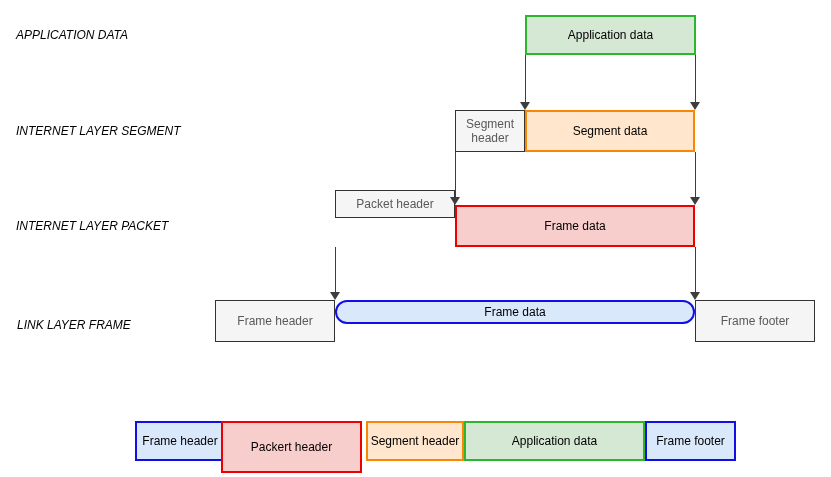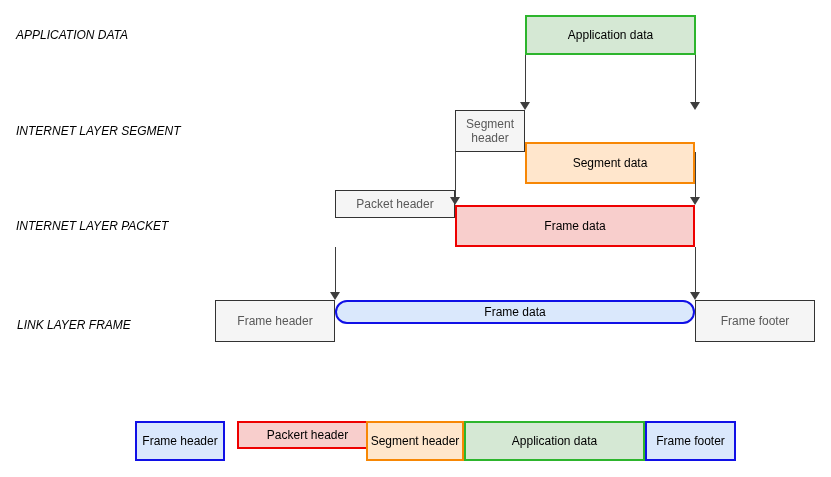--- a/index.html
+++ b/index.html
@@ -34,31 +34,31 @@
   .c-green {background:#d5e8d4;border:2px solid #2db52d;}
   .c-orange{background:#ffe6cc;border:2px solid #f78705;}
   .c-red   {background:#f8cecc;border:2px solid #ee0000;}
   .c-blue  {background:#dae8fc;border:2px solid #1010e6;}
   .c-gray  {background:#f5f5f5;border:1px solid #333333;color:#595959;}
 
   
   .b-app    {left:525px;top:15px;width:171px;height:40px;}
   
   .b-seghdr {left:455px;top:110px;width:70px;height:42px;}
-  .b-segdat {left:525px;top:110px;width:170px;height:42px;margin-top:32px;}
+  .b-segdat {left:525px;top:110px;width:170px;height:42px;}
   
   .b-pkthdr {left:335px;top:190px;width:120px;height:28px;}
   .b-pktdat {left:455px;top:205px;width:240px;height:42px;}
   
   .b-frmhdr {left:215px;top:300px;width:120px;height:42px;}
   .b-frmdat {left:335px;top:300px;width:360px;height:24px;border-radius:19px;}
   .b-frmftr {left:695px;top:300px;width:120px;height:42px;}
   
   .b-bot1{left:135px;top:421px;width:90px;height:40px;}
-  .b-bot2{left:237px;top:421px;width:141px;height:28px;}
+  .b-bot2{left:221px;top:421px;width:141px;height:52px;}
   .b-bot3{left:366px;top:421px;width:98px;height:40px;}
   .b-bot4{left:464px;top:421px;width:181px;height:40px;}
   .b-bot5{left:645px;top:421px;width:91px;height:40px;}
 
   .l-1{left:16px;top:28px;}
   .l-2{left:16px;top:124px;}
   .l-3{left:16px;top:219px;}
   .l-4{left:17px;top:318px;}
 
   

